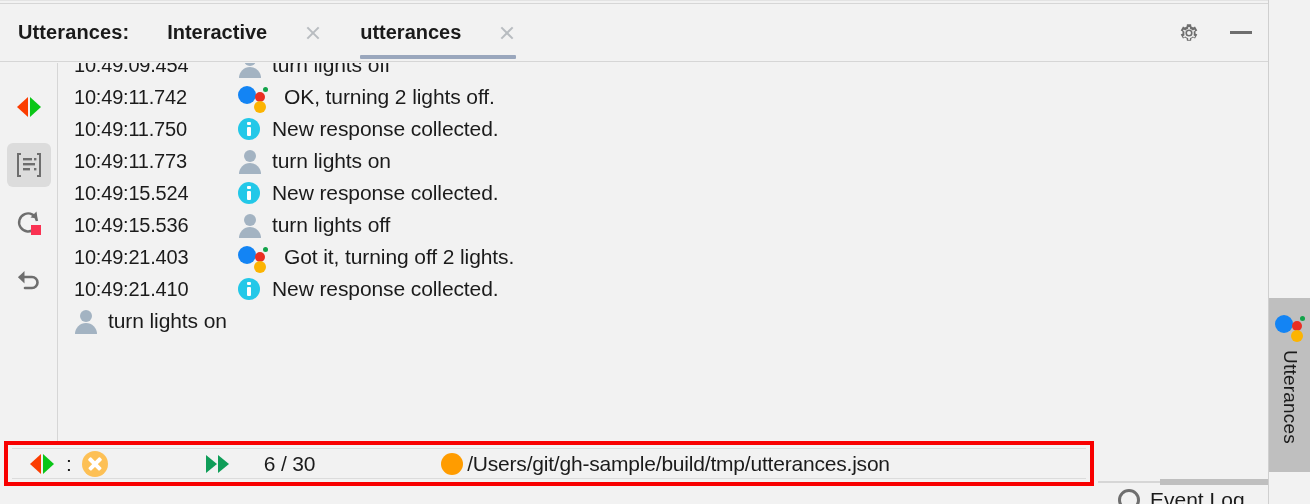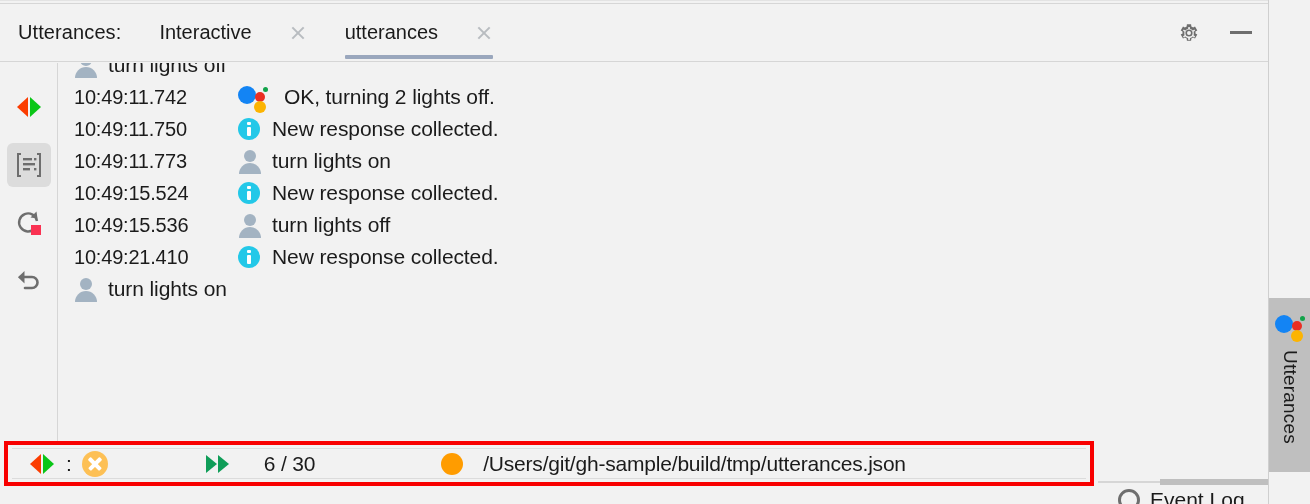--- a/index.html
+++ b/index.html
@@ -37,20 +37,21 @@
   }
 
   
   .header {
     position: absolute;
     left: 0; top: 4px;
     width: 1268px; height: 58px;
     background: #f2f2f2;
     border-bottom: 1px solid #d6d6d6;
     box-sizing: border-box;
+    font-weight: bold;
   }
   .header-left {
     position: absolute;
     left: 18px; top: 0;
     height: 57px;
     display: flex;
     align-items: center;
   }
   .tw-title {
     font-size: 20px;
@@ -494,20 +495,21 @@
         <path fill="none" stroke="#6e6e6e" stroke-width="2.6" stroke-linecap="round" d="M5 9h12a5.5 5.5 0 0 1 0 11h-7"></path>
         <path fill="#6e6e6e" d="M9.5 3L3 9.2l6.5 6.2z"></path>
       </svg>
     </div>
   </div>
 
   <div class="content">
     <div class="log">
 
       <div class="row user">
+        <span class="ts">10:49:09.454</span>
         <span class="row-icon">
           <span class="icon-person">
               <span class="head"></span>
               <span class="body"></span>
             </span>
         </span>
         <span class="msg">turn lights off</span>
       </div>
 
       <div class="row assistant">
@@ -555,20 +557,32 @@
         <span class="ts">10:49:15.536</span>
         <span class="row-icon">
           <span class="icon-person">
               <span class="head"></span>
               <span class="body"></span>
             </span>
         </span>
         <span class="msg">turn lights off</span>
       </div>
 
+      <div class="row assistant">
+        <span class="ts">10:49:21.403</span>
+        <span class="row-icon">
+          <span class="icon-assistant">
+              <span class="d-blue"></span>
+              <span class="d-red"></span>
+              <span class="d-yellow"></span>
+              <span class="d-green"></span>
+            </span>
+        </span>
+        <span class="msg">Got it, turning off 2 lights.</span>
+      </div>
 
       <div class="row info">
         <span class="ts">10:49:21.410</span>
         <span class="row-icon">
           <span class="icon-info"></span>
         </span>
         <span class="msg">New response collected.</span>
       </div>
 
       <div class="row user">
@@ -599,21 +613,21 @@
       <div class="sb-group" style="margin-left:98px;">
         <span class="icon-ffwd">
           <span class="t1"></span>
             <span class="t2"></span>
         </span>
         <span class="sb-text" style="margin-left:28px;">6 / 30</span>
       </div>
 
       <div class="sb-group" style="margin-left:126px;">
         <span class="icon-dot-orange"></span>
-        <span class="sb-text" style="margin-left:20px;text-align:center;">/Users/git/gh-sample/build/tmp/utterances.json</span>
+        <span class="sb-text" style="margin-left:4px;text-align:center;">/Users/git/gh-sample/build/tmp/utterances.json</span>
       </div>
 
     </div>
   </div>
 
   <div class="bottom-rule"></div>
   <div class="bottom-rule-b"></div>
   <div class="eventlog">
     <span class="circ"></span>
     <span class="lbl">Event Log</span>

